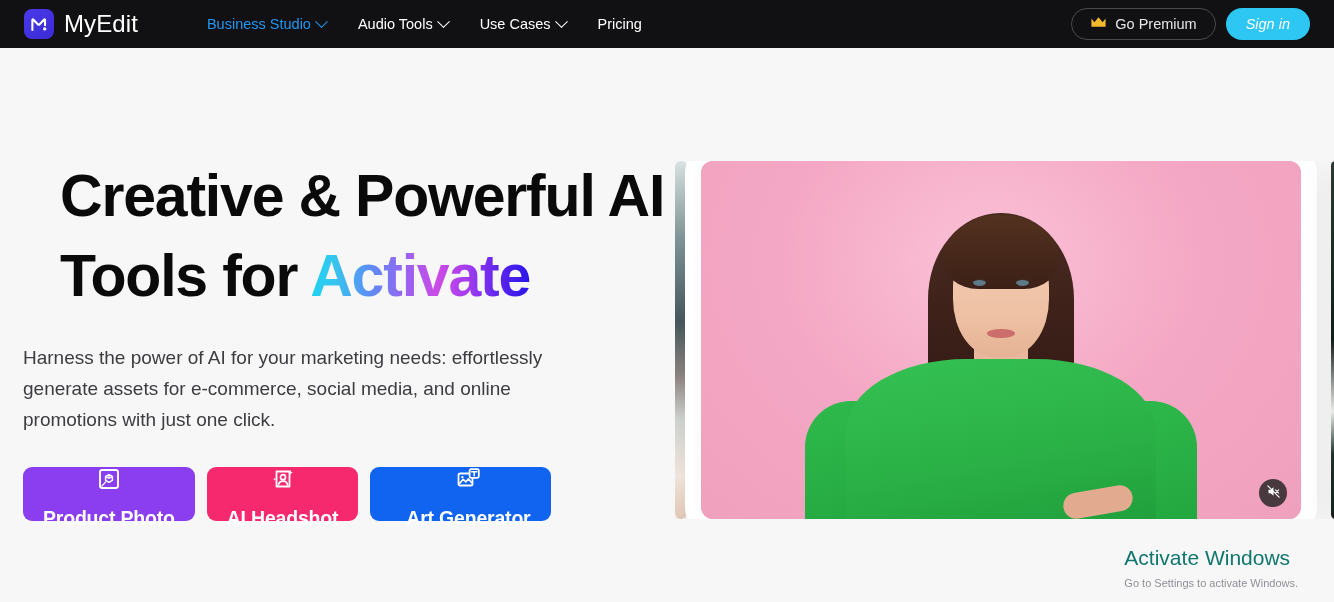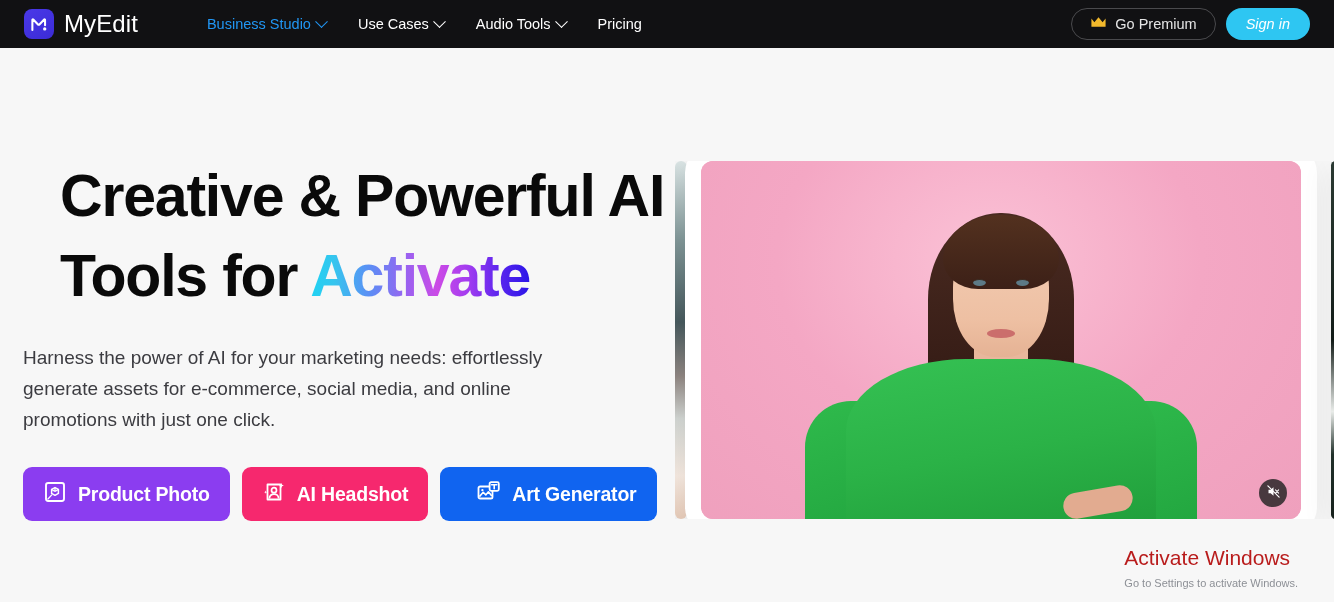--- a/index.html
+++ b/index.html
@@ -186,20 +186,21 @@
     border-radius: 9px;
     height: 54px;
     padding: 0 20px;
     color: #ffffff;
     font-size: 19.5px;
     font-weight: 700;
     cursor: pointer;
     font-family: inherit;
     letter-spacing: -0.2px;
     white-space: nowrap;
+    flex-direction: column;
   }
   .cta-purple { background: #8b3df0; }
   .cta-pink   { background: #f6286e; }
   .cta-blue   { background: #1064f0; padding-left: 36px; }
 
   .cta svg { flex: none; }
 
   
   .hero-right {
     position: relative;
@@ -375,21 +376,21 @@
   
   .watermark {
     position: absolute;
     right: 36px;
     bottom: 8px;
     text-align: left;
     color: #8d9096;
     user-select: none;
     z-index: 10;
   }
-  .wm-title { font-size: 21px; font-weight: 400; line-height: 28px; color: #b91c1c; }
+  .wm-title { font-size: 21px; font-weight: 400; line-height: 28px; color: #0f766e; }
   .wm-sub   { font-size: 11px; line-height: 22px; color: #8d9096; }
 </style>
 </head>
 <body>
 
 <div class="header">
 
   <div class="brand">
     <span class="logo-mark">
       <svg width="19" height="19" viewBox="0 0 24 24" aria-hidden="true">
@@ -399,25 +400,25 @@
     </span>
     <span class="brand-name">MyEdit</span>
   </div>
 
   <nav class="nav">
     <div class="nav-item active">
       <span>Business Studio</span>
       <i class="chev"></i>
     </div>
     <div class="nav-item">
-      <span>Use Cases</span>
+      <span>Audio Tools</span>
       <i class="chev"></i>
     </div>
     <div class="nav-item">
-      <span>Audio Tools</span>
+      <span>Use Cases</span>
       <i class="chev"></i>
     </div>
     <div class="nav-item">
       <span>Pricing</span>
     </div>
   </nav>
 
   <div class="header-right">
     <button class="btn-premium">
       <span>

